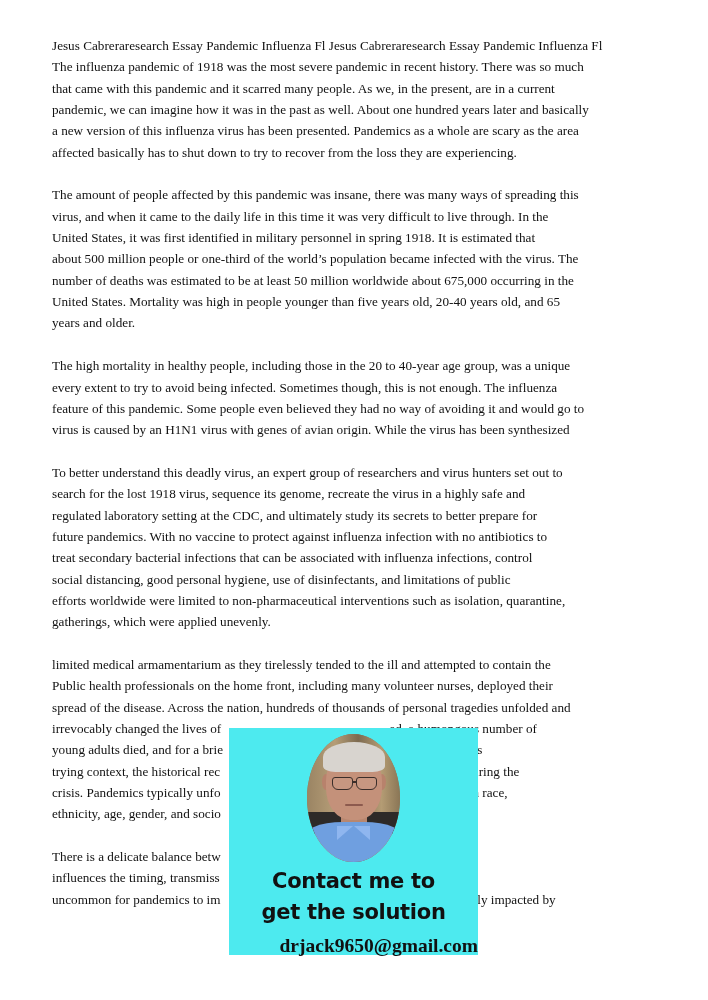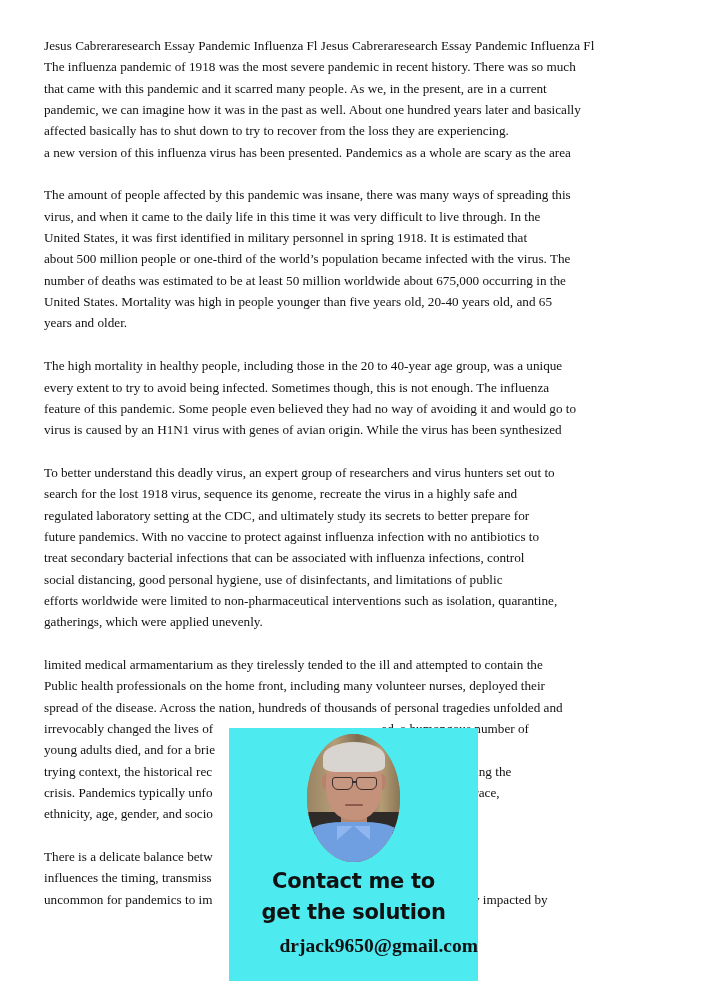--- a/index.html
+++ b/index.html
@@ -10,41 +10,41 @@
     body {
       width: 708px;
       height: 1000px;
       position: relative;
       overflow: hidden;
       font-family: "Liberation Serif", "DejaVu Serif", serif;
       color: #111111;
     }
     .page {
       position: absolute;
-      left: 44px;
+      left: 52px;
       top: 35px;
       width: 640px;
     }
     .line {
       font-size: 13.2px;
       line-height: 21.35px;
       height: 21.35px;
       white-space: nowrap;
       letter-spacing: 0;
     }
     .para-gap {
       height: 21.35px;
     }
     
     .contact-card {
       position: absolute;
       left: 229px;
       top: 728px;
       width: 249px;
-      height: 253px;
+      height: 227px;
       background: #4deaef;
       z-index: 5;
     }
     .portrait {
       position: absolute;
       left: 78px;
       top: 6px;
       width: 93px;
       height: 128px;
       border-radius: 50%;
@@ -157,22 +157,22 @@
 </head>
 <body>
 
 <div class="page">
   <div class="line">Jesus Cabreraresearch Essay Pandemic Influenza Fl Jesus Cabreraresearch Essay Pandemic Influenza Fl</div>
 
   <div>
     <div class="line">The influenza pandemic of 1918 was the most severe pandemic in recent history. There was so much</div>
     <div class="line">that came with this pandemic and it scarred many people. As we, in the present, are in a current</div>
     <div class="line">pandemic, we can imagine how it was in the past as well. About one hundred years later and basically</div>
+    <div class="line">a new version of this influenza virus has been presented. Pandemics as a whole are scary as the area</div>
     <div class="line">affected basically has to shut down to try to recover from the loss they are experiencing.</div>
-    <div class="line">a new version of this influenza virus has been presented. Pandemics as a whole are scary as the area</div>
   </div>
   <div class="para-gap"></div>
 
   <div>
     <div class="line">The amount of people affected by this pandemic was insane, there was many ways of spreading this</div>
     <div class="line">virus, and when it came to the daily life in this time it was very difficult to live through. In the</div>
     <div class="line">United States, it was first identified in military personnel in spring 1918. It is estimated that</div>
     <div class="line">about 500 million people or one-third of the world’s population became infected with the virus. The</div>
     <div class="line">number of deaths was estimated to be at least 50 million worldwide about 675,000 occurring in the</div>
     <div class="line">United States. Mortality was high in people younger than five years old, 20-40 years old, and 65</div>

